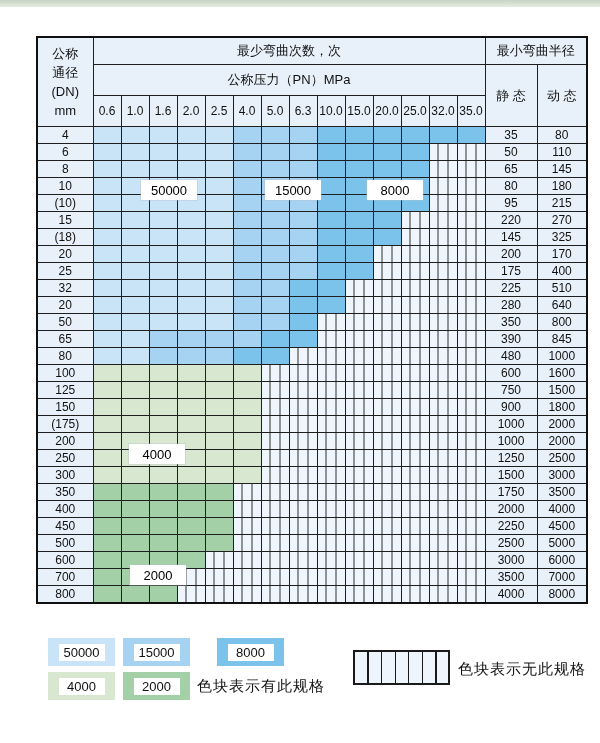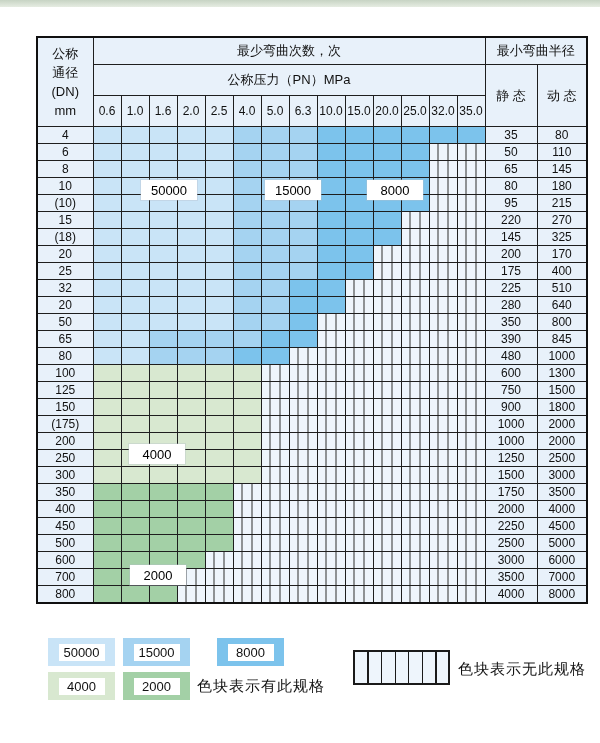--- a/index.html
+++ b/index.html
@@ -364,21 +364,21 @@
             <td class="zone" style="background: rgb(216, 232, 208);"></td>
             <td class="hatch" style="background: repeating-linear-gradient(90deg, rgb(238, 245, 252) 0px, rgb(238, 245, 252) 8.3px, rgb(46, 46, 46) 8.3px, rgb(46, 46, 46) 9.3px);"></td>
             <td class="hatch" style="background: repeating-linear-gradient(90deg, rgb(238, 245, 252) 0px, rgb(238, 245, 252) 8.3px, rgb(46, 46, 46) 8.3px, rgb(46, 46, 46) 9.3px);"></td>
             <td class="hatch" style="background: repeating-linear-gradient(90deg, rgb(238, 245, 252) 0px, rgb(238, 245, 252) 8.3px, rgb(46, 46, 46) 8.3px, rgb(46, 46, 46) 9.3px);"></td>
             <td class="hatch" style="background: repeating-linear-gradient(90deg, rgb(238, 245, 252) 0px, rgb(238, 245, 252) 8.3px, rgb(46, 46, 46) 8.3px, rgb(46, 46, 46) 9.3px);"></td>
             <td class="hatch" style="background: repeating-linear-gradient(90deg, rgb(238, 245, 252) 0px, rgb(238, 245, 252) 8.3px, rgb(46, 46, 46) 8.3px, rgb(46, 46, 46) 9.3px);"></td>
             <td class="hatch" style="background: repeating-linear-gradient(90deg, rgb(238, 245, 252) 0px, rgb(238, 245, 252) 8.3px, rgb(46, 46, 46) 8.3px, rgb(46, 46, 46) 9.3px);"></td>
             <td class="hatch" style="background: repeating-linear-gradient(90deg, rgb(238, 245, 252) 0px, rgb(238, 245, 252) 8.3px, rgb(46, 46, 46) 8.3px, rgb(46, 46, 46) 9.3px);"></td>
             <td class="hatch" style="background: repeating-linear-gradient(90deg, rgb(238, 245, 252) 0px, rgb(238, 245, 252) 8.3px, rgb(46, 46, 46) 8.3px, rgb(46, 46, 46) 9.3px);"></td>
             <td class="stat">600</td>
-            <td class="dyn">1300</td>
+            <td class="dyn">1600</td>
           </tr>
           <tr>
             <td class="dn">125</td>
             <td class="zone" style="background: rgb(216, 232, 208);"></td>
             <td class="zone" style="background: rgb(216, 232, 208);"></td>
             <td class="zone" style="background: rgb(216, 232, 208);"></td>
             <td class="zone" style="background: rgb(216, 232, 208);"></td>
             <td class="zone" style="background: rgb(216, 232, 208);"></td>
             <td class="zone" style="background: rgb(216, 232, 208);"></td>
             <td class="hatch" style="background: repeating-linear-gradient(90deg, rgb(238, 245, 252) 0px, rgb(238, 245, 252) 8.3px, rgb(46, 46, 46) 8.3px, rgb(46, 46, 46) 9.3px);"></td>

